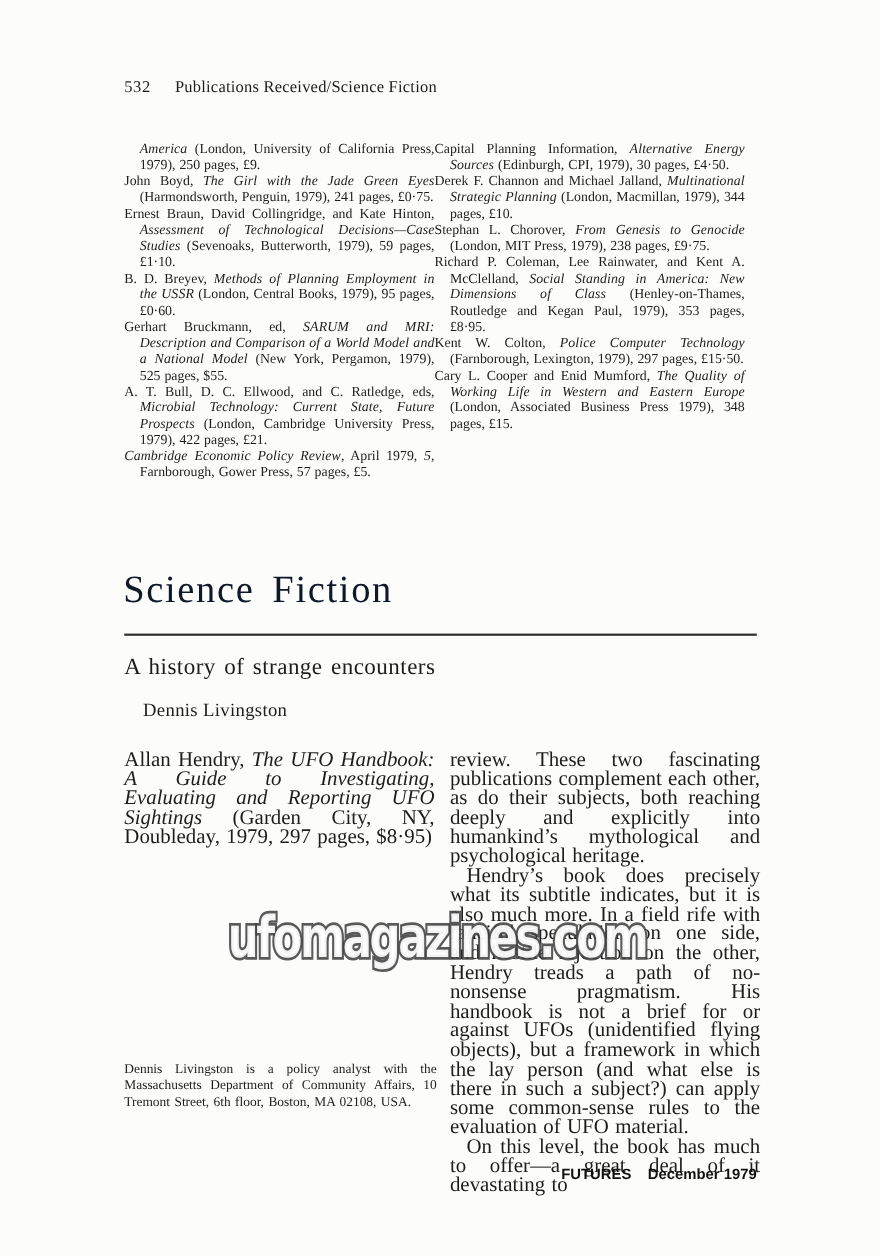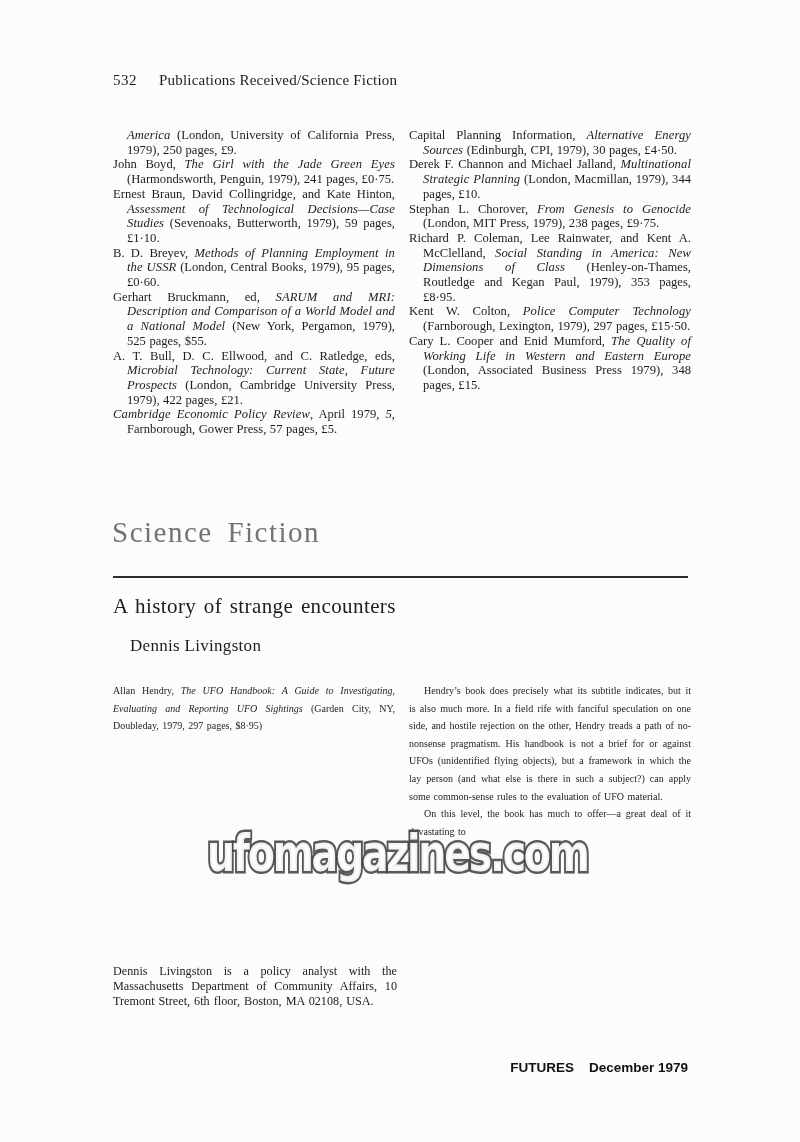--- a/index.html
+++ b/index.html
@@ -7,43 +7,43 @@
     position:relative; width:800px; height:1142px; margin:0 auto;
     background:#fcfcfa; color:#1d1d1c; overflow:hidden;
     font-family:"Liberation Serif", serif;
     -webkit-font-smoothing:antialiased;
   }
   
   .running-head{position:absolute; top:72px; left:113px; font-size:15px;}
   .running-head .page-num{display:inline-block; width:46px; letter-spacing:0.5px;}
   .running-head .head-title{letter-spacing:0.2px;}
   
-  .pub-cols{position:absolute; top:128px; left:113px; width:578px; display:flex; gap:14px;}
+  .pub-cols{position:absolute; top:128px; left:113px; width:578px; display:flex; }
   .pub-cols .col{width:282px;}
   .entry{
     margin:0; font-size:12.6px; line-height:14.7px; text-align:justify;
     padding-left:14px; text-indent:-14px; word-spacing:0.4px;
   }
   .entry.cont{text-indent:0;}
   .entry i{letter-spacing:0.1px;}
   
   .section-title{
     position:absolute; top:516px; left:112px; margin:0;
-    font-size:29px; font-weight:400; letter-spacing:1.5px; word-spacing:6px; color:#737373;
+    font-size:35px; font-weight:400; letter-spacing:1.5px; word-spacing:6px; color:#0f172a;
   }
   .rule{position:absolute; top:576px; left:113px; width:575px; height:2px; background:#2e2d2b;}
   .article-title{
     position:absolute; top:594px; left:113px; margin:0;
     font-size:21px; font-weight:400; letter-spacing:0.4px; word-spacing:2px;
   }
   .author{position:absolute; top:636px; left:130px; font-size:17px; letter-spacing:0.3px;}
   
   .art-cols{position:absolute; top:682px; left:113px; width:578px; display:flex; gap:14px;}
   .art-cols .col{width:282px;}
-  .art p{margin:0; font-size:10px; line-height:17.6px; text-align:justify; word-spacing:1px;}
+  .art p{margin:0; font-size:19px; line-height:17.6px; text-align:justify; word-spacing:1px;}
   .art p.cite{margin-bottom:12px;}
   .art p.opening{margin-top:26px;}
   .art p.indent{text-indent:15px;}
   
   .footnote{
     position:absolute; top:964px; left:113px; width:284px;
     font-size:12.2px; line-height:15.2px; text-align:justify; word-spacing:1px;
   }
   
   .page-footer{
@@ -95,20 +95,21 @@
   <h1 class="section-title">Science Fiction</h1>
   <div class="rule"></div>
   <h2 class="article-title">A history of strange encounters</h2>
   <div class="author">Dennis Livingston</div>
 
   <div class="art-cols art">
     <div class="col art">
         <p class="cite"><span>Allan Hendry, </span><i>The UFO Handbook: A Guide to Investigating, Evaluating and Reporting UFO Sightings</i><span> (Garden City, NY, Doubleday, 1979, 297 pages, $8·95)</span></p>
       </div>
     <div class="col art">
+        <p class="plain"><span>review. These two fascinating publications complement each other, as do their subjects, both reaching deeply and explicitly into humankind’s mythological and psychological heritage.</span></p>
         <p class="indent"><span>Hendry’s book does precisely what its subtitle indicates, but it is also much more. In a field rife with fanciful speculation on one side, and hostile rejection on the other, Hendry treads a path of no-nonsense pragmatism. His handbook is not a brief for or against UFOs (unidentified flying objects), but a framework in which the lay person (and what else is there in such a subject?) can apply some common-sense rules to the evaluation of UFO material.</span></p>
         <p class="indent"><span>On this level, the book has much to offer—a great deal of it devastating to</span></p>
       </div>
   </div>
 
   <div class="footnote">Dennis Livingston is a policy analyst with the Massachusetts Department of Community Affairs, 10 Tremont Street, 6th floor, Boston, MA 02108, USA.</div>
 
   <div class="watermark">ufomagazines.com</div>
 
   <footer class="page-footer">

